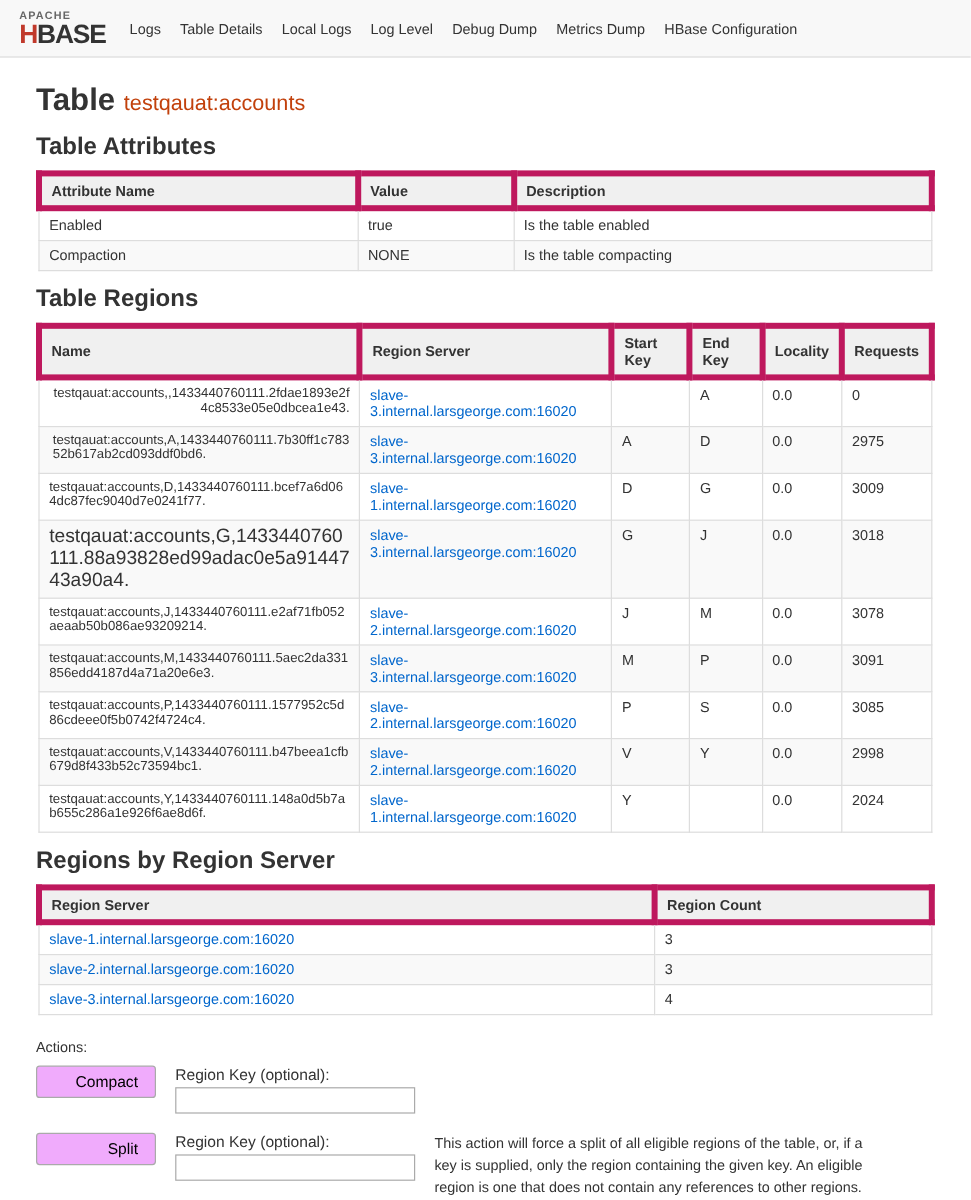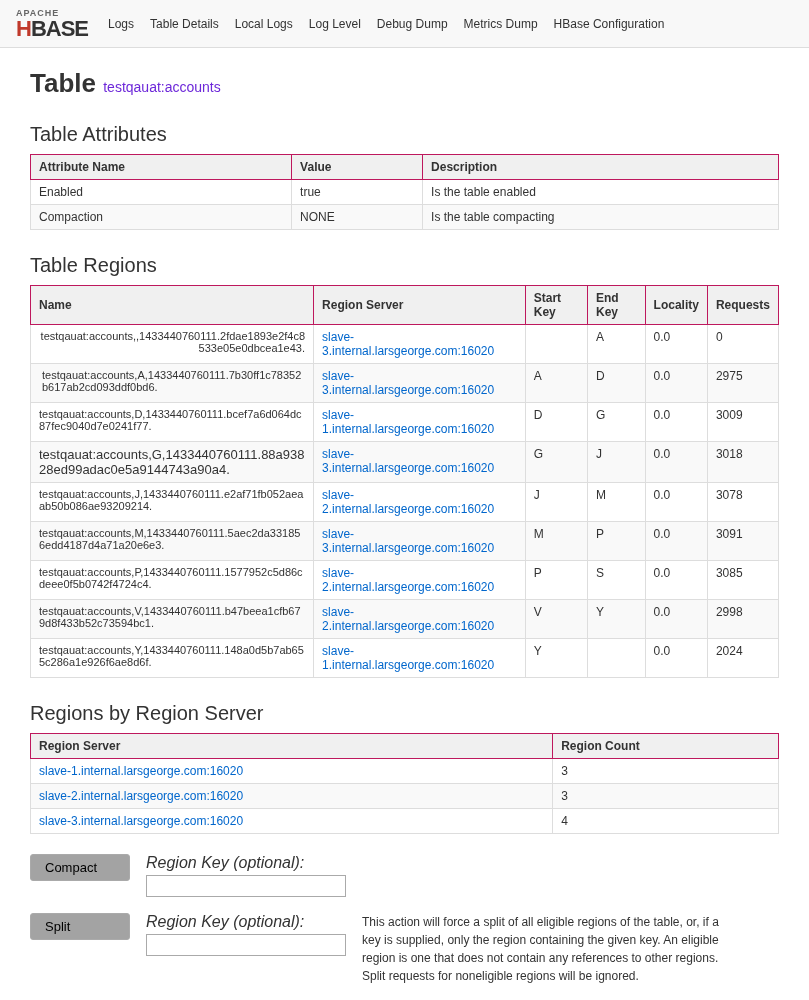--- a/index.html
+++ b/index.html
@@ -32,29 +32,29 @@
       color: #333;
       text-decoration: none;
       font-size: 12px;
       margin-right: 16px;
     }
 
     
     .content { padding: 20px 30px; max-width: 809px; }
 
     h1 { font-size: 26px; font-weight: bold; margin-bottom: 6px; }
-    h1 .subtitle { font-size: 14px; font-weight: normal; color: #6d28d9; }
-
-    h2 { font-size: 20px; font-weight: normal; margin-top: 24px; margin-bottom: 8px; }
+    h1 .subtitle { font-size: 18px; font-weight: normal; color: #c2410c; }
+
+    h2 { font-size: 20px; font-weight: bold; margin-top: 12px; margin-bottom: 8px; }
 
     
     table { border-collapse: collapse; width: 100%; margin-bottom: 8px; }
     th {
       background: #f0f0f0;
-      border: 1px solid #be185d;
+      border: 5px solid #be185d;
       padding: 5px 8px;
       text-align: left;
       font-size: 12px;
       font-weight: bold;
     }
     td {
       border: 1px solid #ddd;
       padding: 5px 8px;
       font-size: 12px;
       vertical-align: top;
@@ -67,29 +67,29 @@
     .actions-label { font-size: 12px; margin-bottom: 8px; }
     .action-row {
       display: flex;
       align-items: flex-start;
       margin-bottom: 16px;
       gap: 16px;
     }
     .action-btn {
       min-width: 100px;
       padding: 5px 14px;
-      background: #a3a3a3;
+      background: #f0abfc;
       border: 1px solid #aaa;
       border-radius: 3px;
       font-size: 13px;
       cursor: pointer;
-      text-align: left;
+      text-align: right;
     }
     .action-input-group { display: flex; flex-direction: column; }
-    .action-input-label { font-size: 16px; margin-bottom: 3px; font-style: italic; }
+    .action-input-label { font-size: 13px; margin-bottom: 3px; }
     .action-input {
       width: 200px;
       height: 22px;
       border: 1px solid #aaa;
       padding: 2px 5px;
       font-size: 12px;
     }
     .action-desc { font-size: 12px; color: #333; max-width: 370px; line-height: 1.5; }
     .action-desc em { font-style: italic; text-decoration: underline; }
   </style>
@@ -172,21 +172,21 @@
     </tr>
         <tr>
       <td style="font-size:11px;word-break:break-all;max-width:380px;">testqauat:accounts,D,1433440760111.bcef7a6d064dc87fec9040d7e0241f77.</td>
       <td><a href="#" class="link">slave-1.internal.larsgeorge.com:16020</a></td>
       <td>D</td>
       <td>G</td>
       <td>0.0</td>
       <td>3009</td>
     </tr>
         <tr>
-      <td style="font-size:13px;word-break:break-all;max-width:380px;">testqauat:accounts,G,1433440760111.88a93828ed99adac0e5a9144743a90a4.</td>
+      <td style="font-size:16px;word-break:break-all;max-width:380px;">testqauat:accounts,G,1433440760111.88a93828ed99adac0e5a9144743a90a4.</td>
       <td><a href="#" class="link">slave-3.internal.larsgeorge.com:16020</a></td>
       <td>G</td>
       <td>J</td>
       <td>0.0</td>
       <td>3018</td>
     </tr>
         <tr>
       <td style="font-size:11px;word-break:break-all;max-width:380px;">testqauat:accounts,J,1433440760111.e2af71fb052aeaab50b086ae93209214.</td>
       <td><a href="#" class="link">slave-2.internal.larsgeorge.com:16020</a></td>
       <td>J</td>
@@ -247,20 +247,21 @@
       <td>3</td>
     </tr>
         <tr>
       <td><a href="#" class="link">slave-3.internal.larsgeorge.com:16020</a></td>
       <td>4</td>
     </tr>
       </tbody>
   </table>
 
   <div class="actions-section">
+    <div class="actions-label">Actions:</div>
 
     <div class="action-row">
       <button class="action-btn">Compact</button>
       <div class="action-input-group">
         <label class="action-input-label">Region Key (optional):</label>
         <input class="action-input" type="text" style="">
       </div>
     </div>
 
     <div class="action-row">

